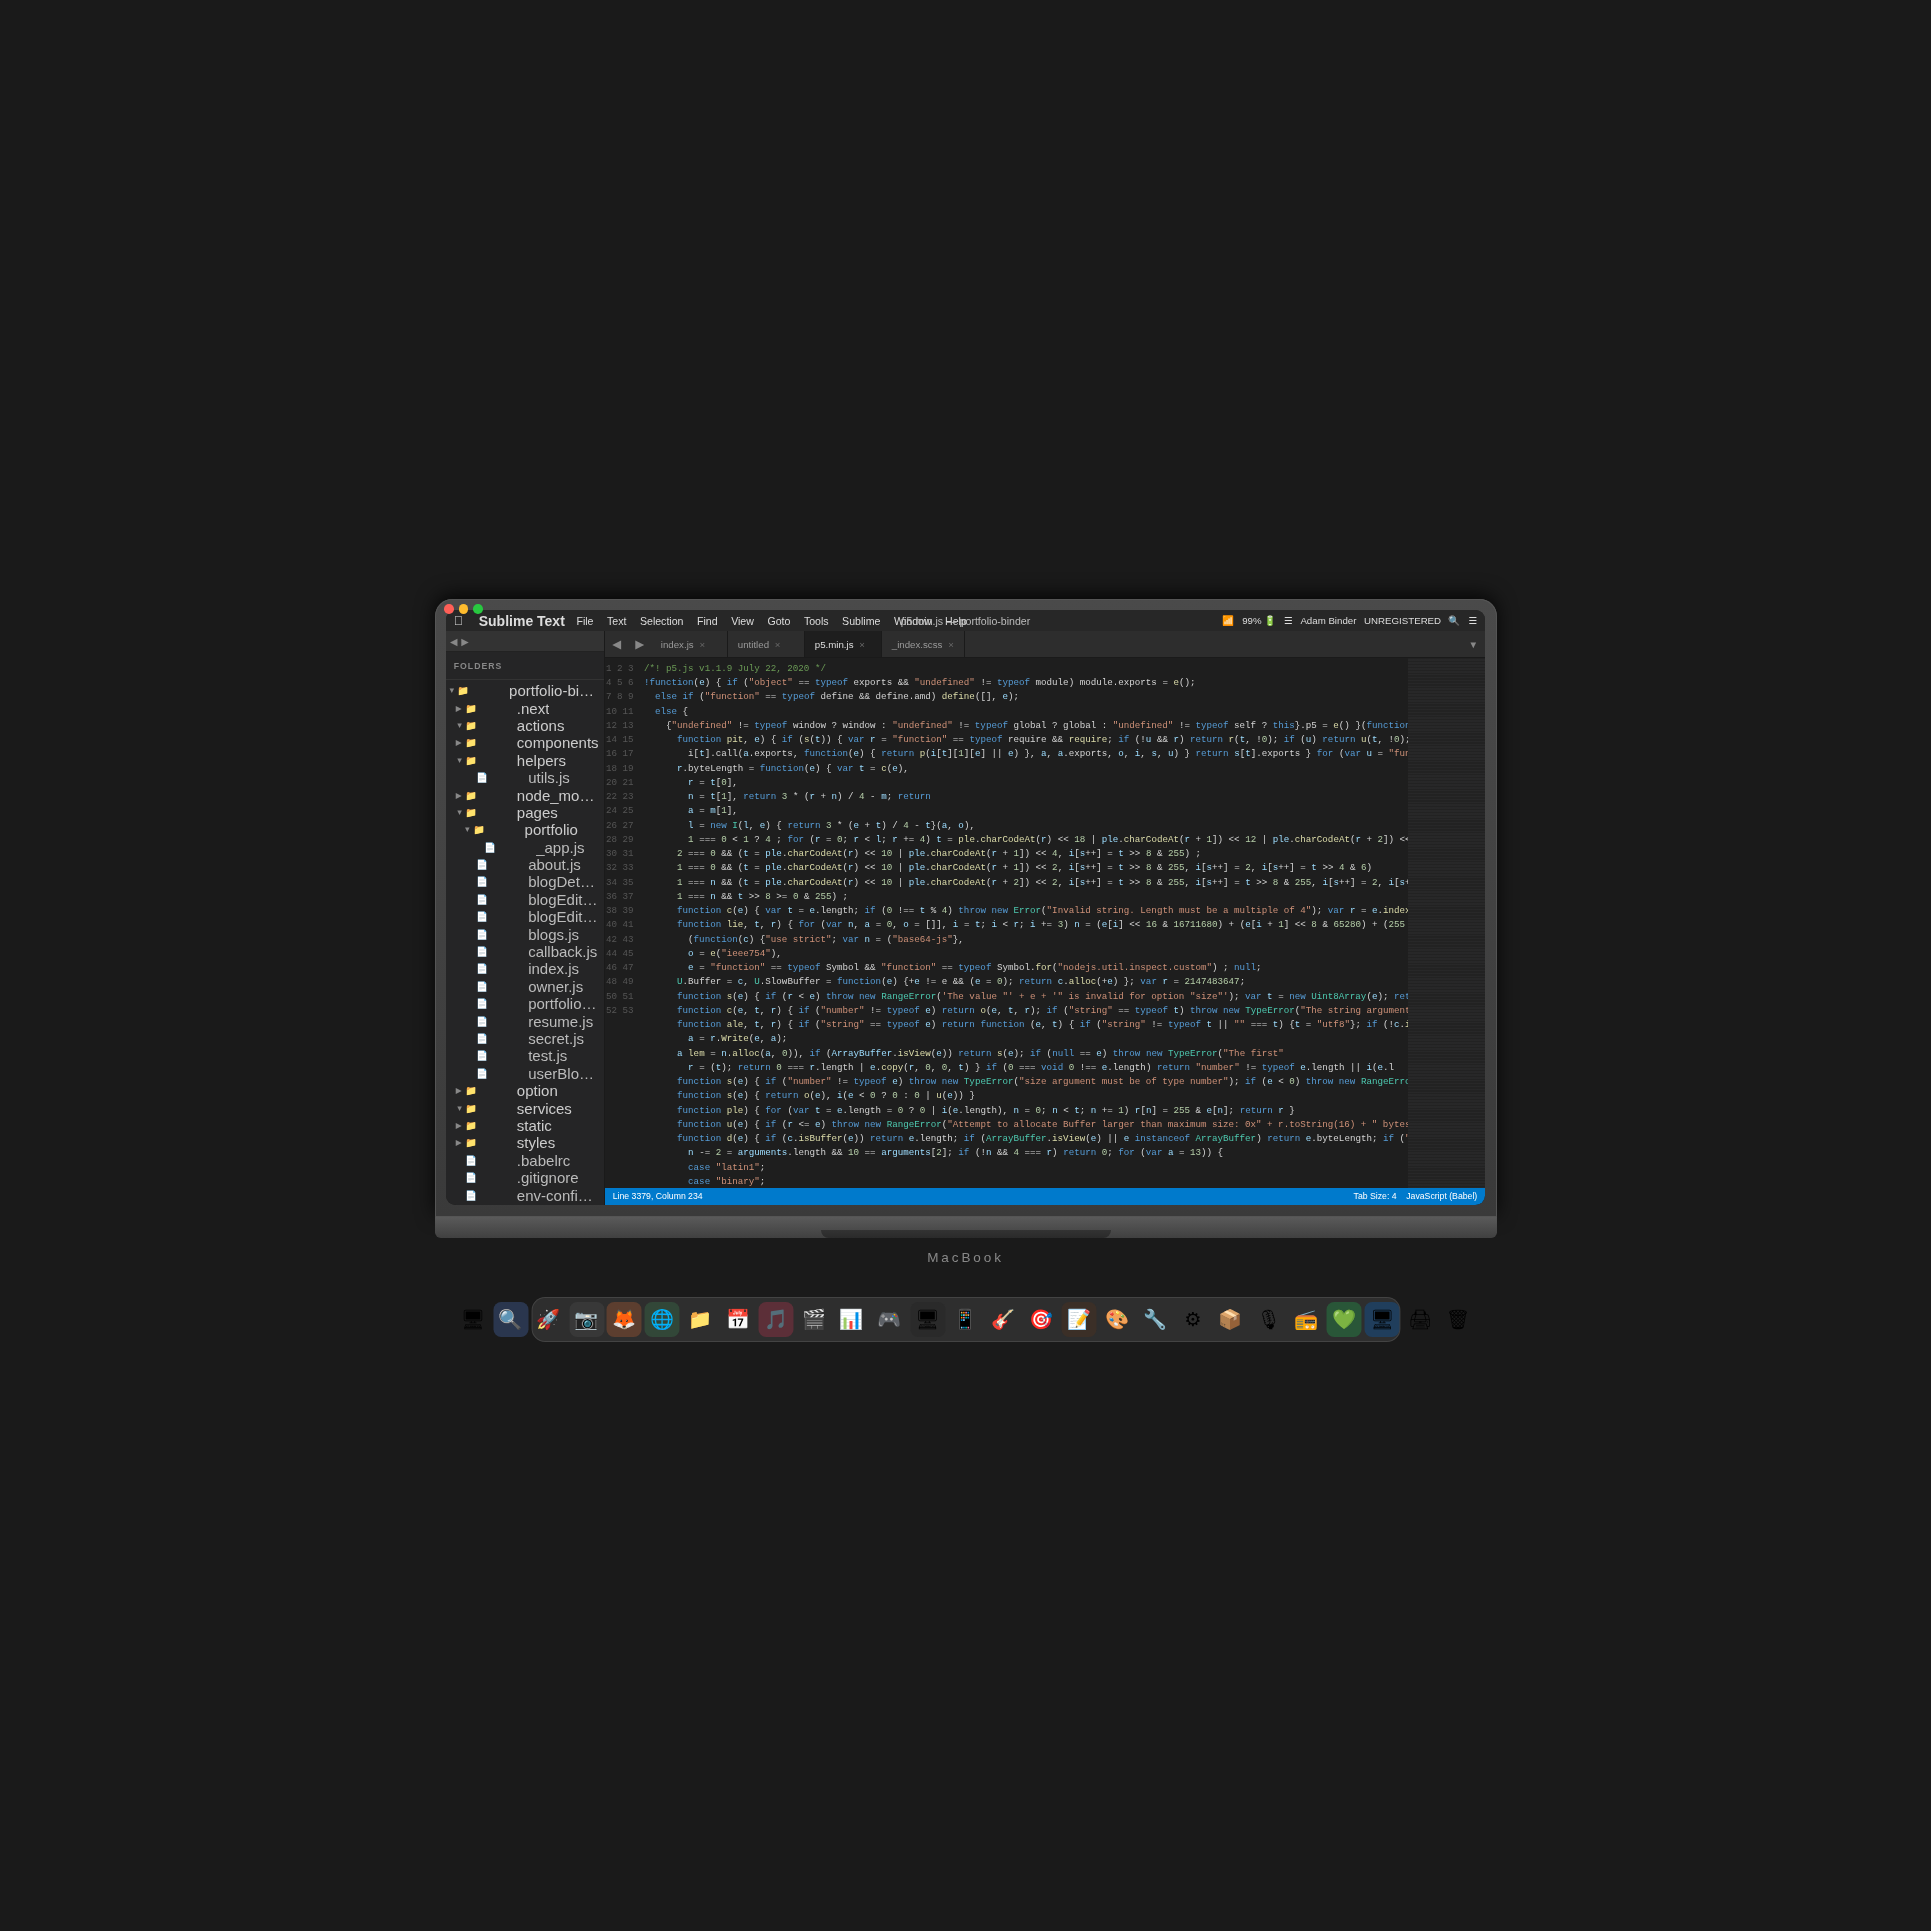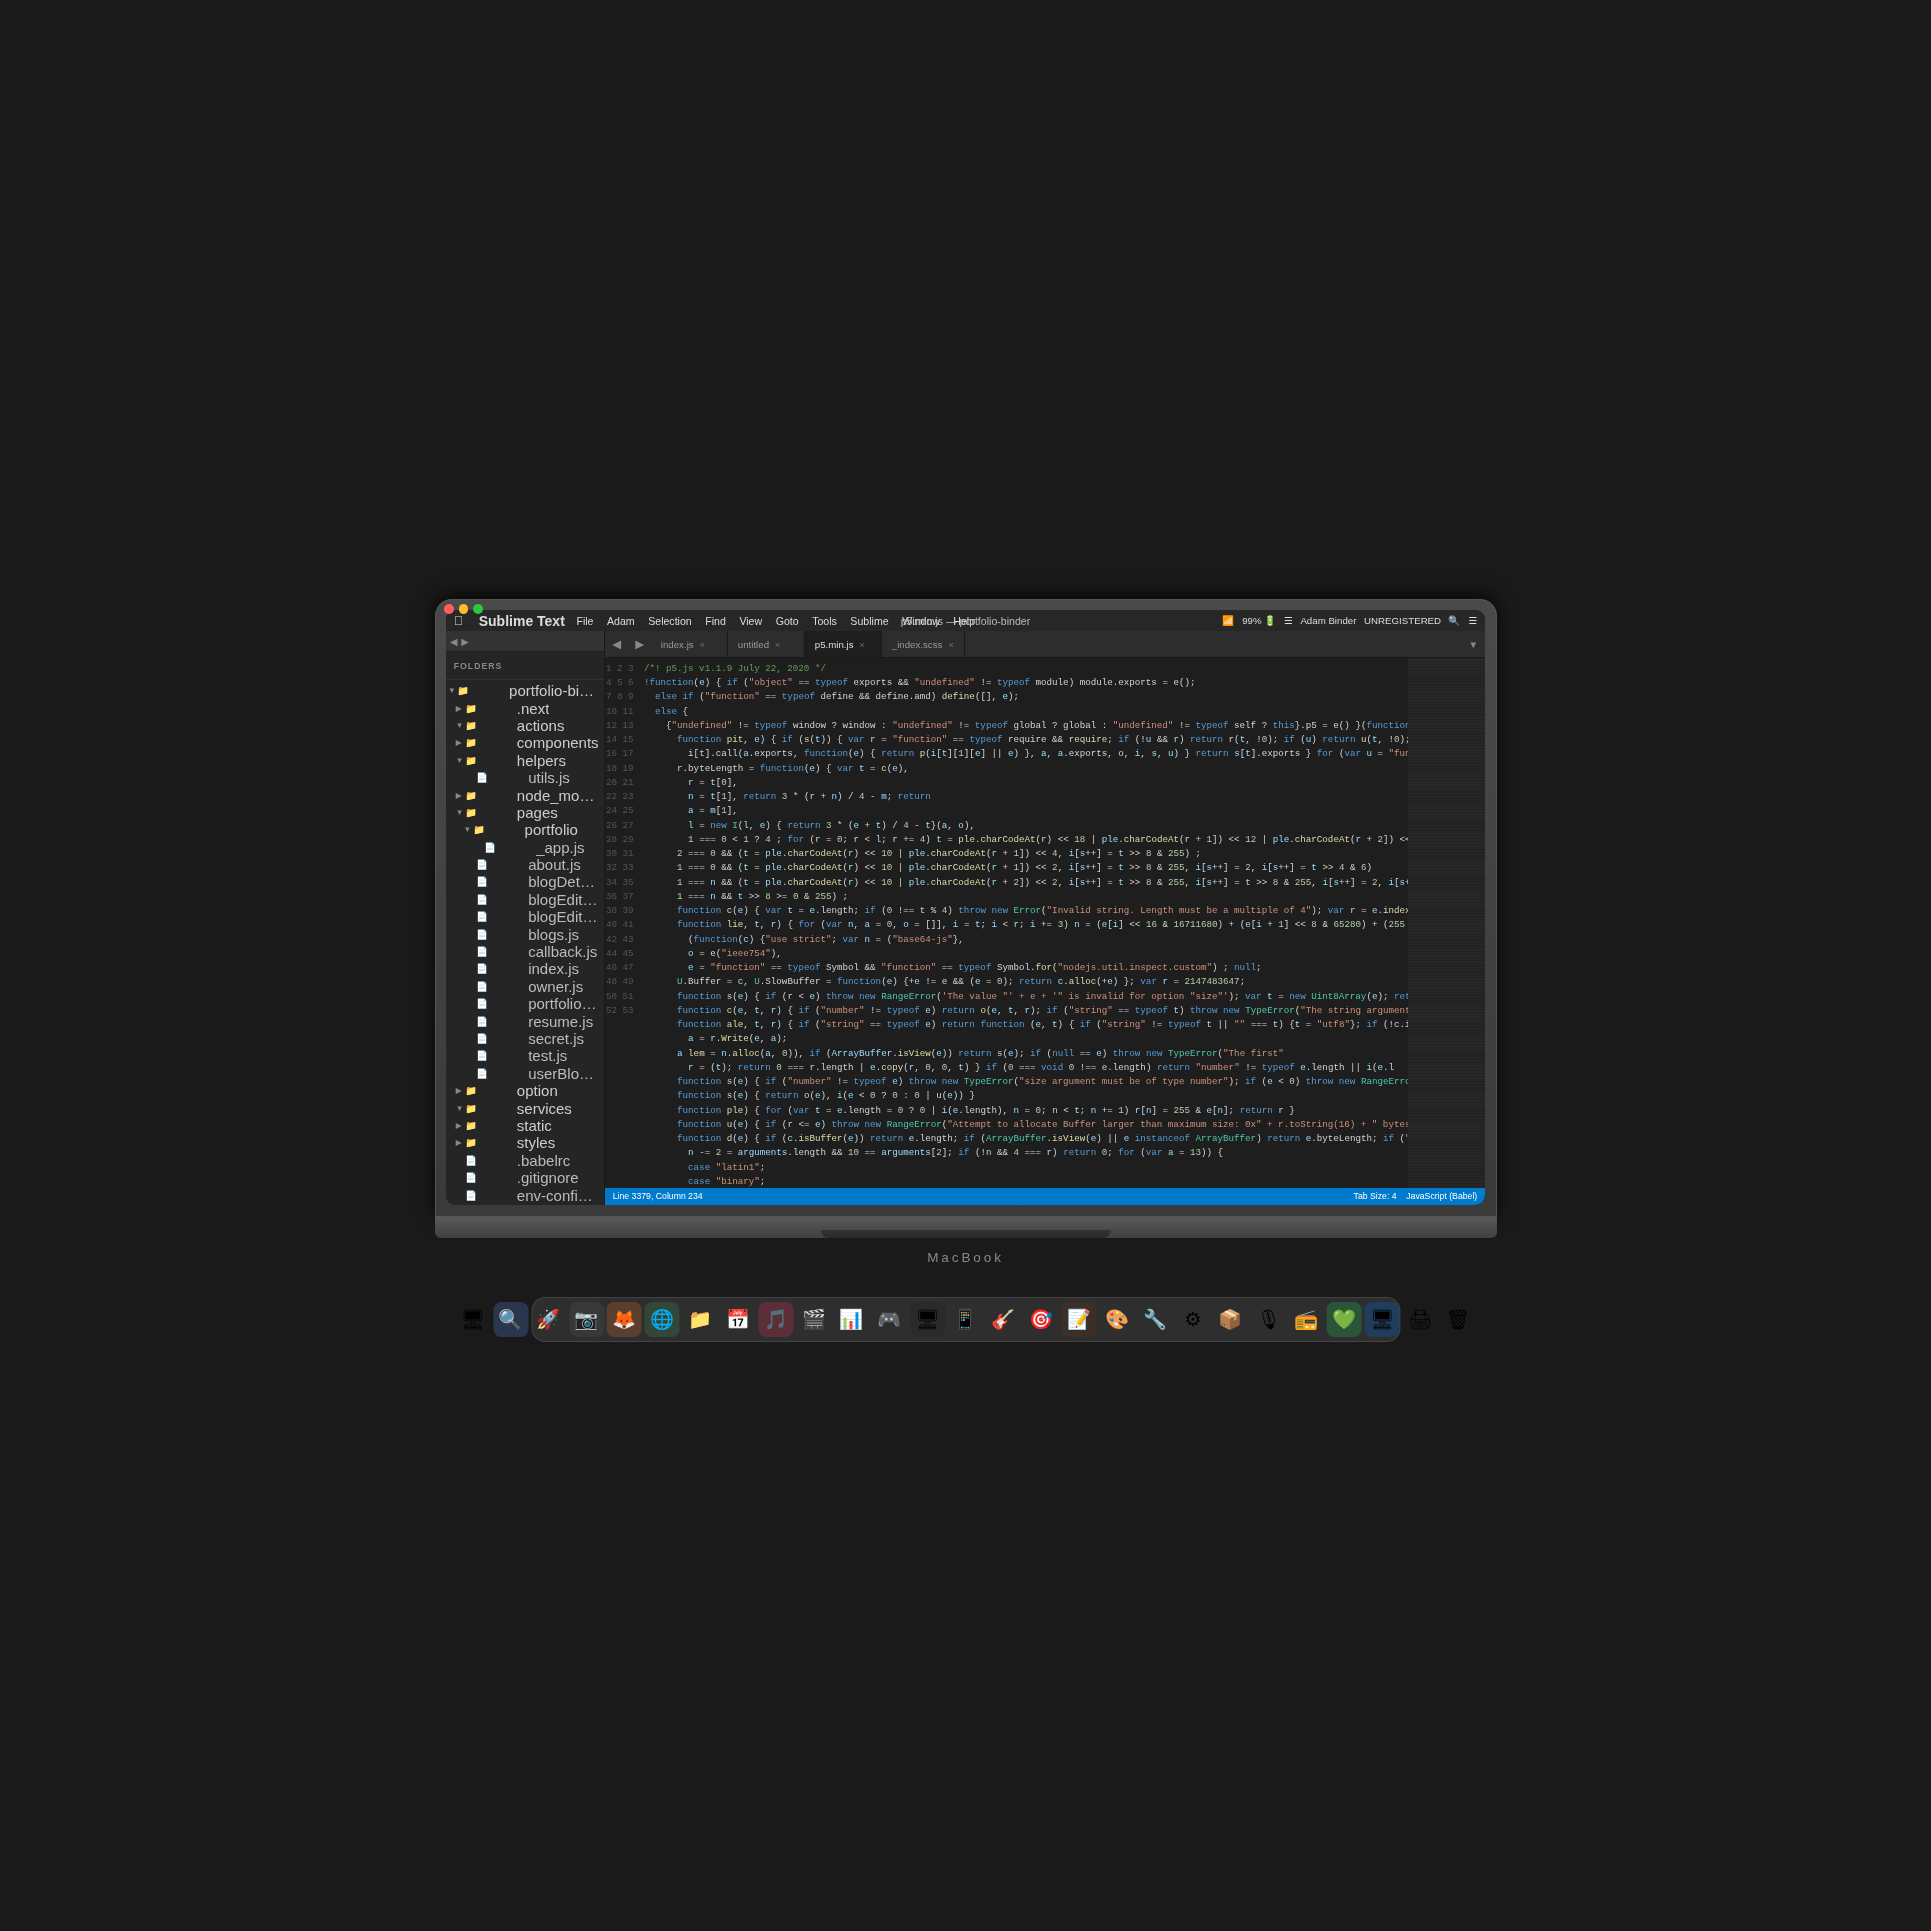--- a/index.html
+++ b/index.html
@@ -424,21 +424,21 @@
     </div>
     <div class="screen-bezel">
       <div class="os-screen">
 
         <div class="menu-bar">
           <div class="menu-bar-left">
             <span class="apple-logo"></span>
             <span class="menu-app-name">Sublime Text</span>
             <div class="menu-items">
               <span>File</span>
-              <span>Adam</span>
+              <span>Text</span>
               <span>Selection</span>
               <span>Find</span>
               <span>View</span>
               <span>Goto</span>
               <span>Tools</span>
               <span>Sublime</span>
               <span>Window</span>
               <span>Help</span>
             </div>
           </div>

